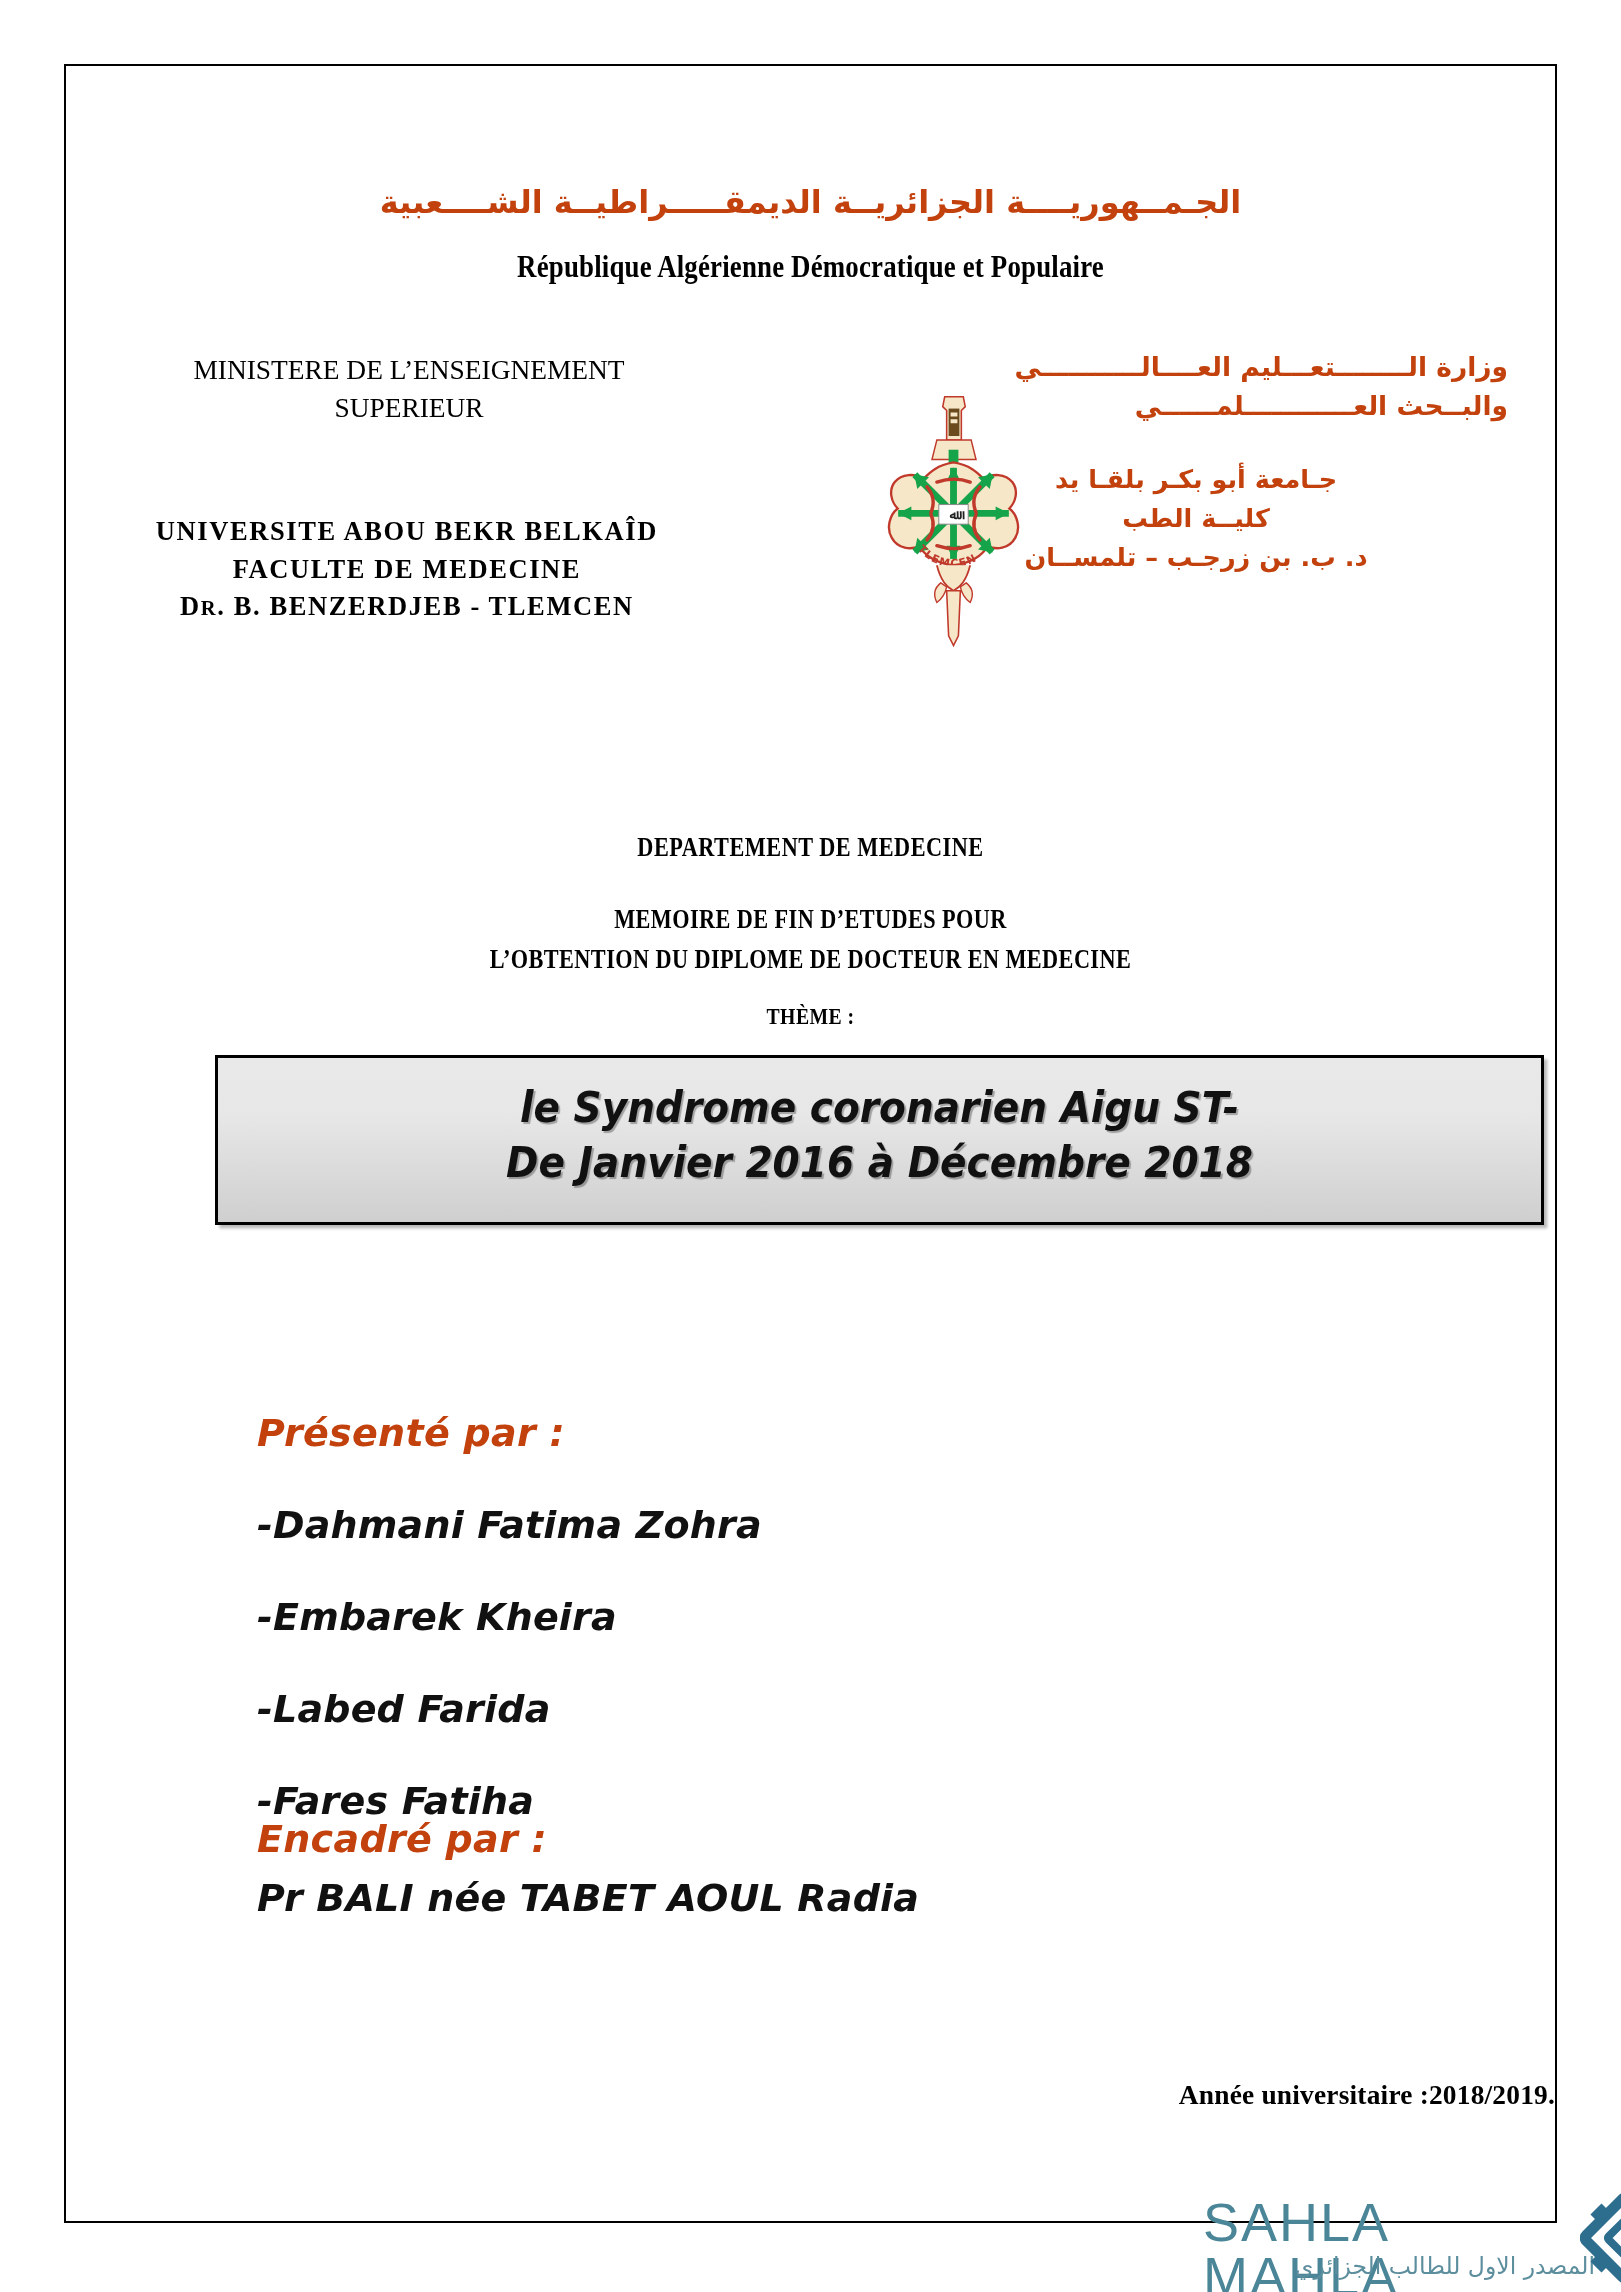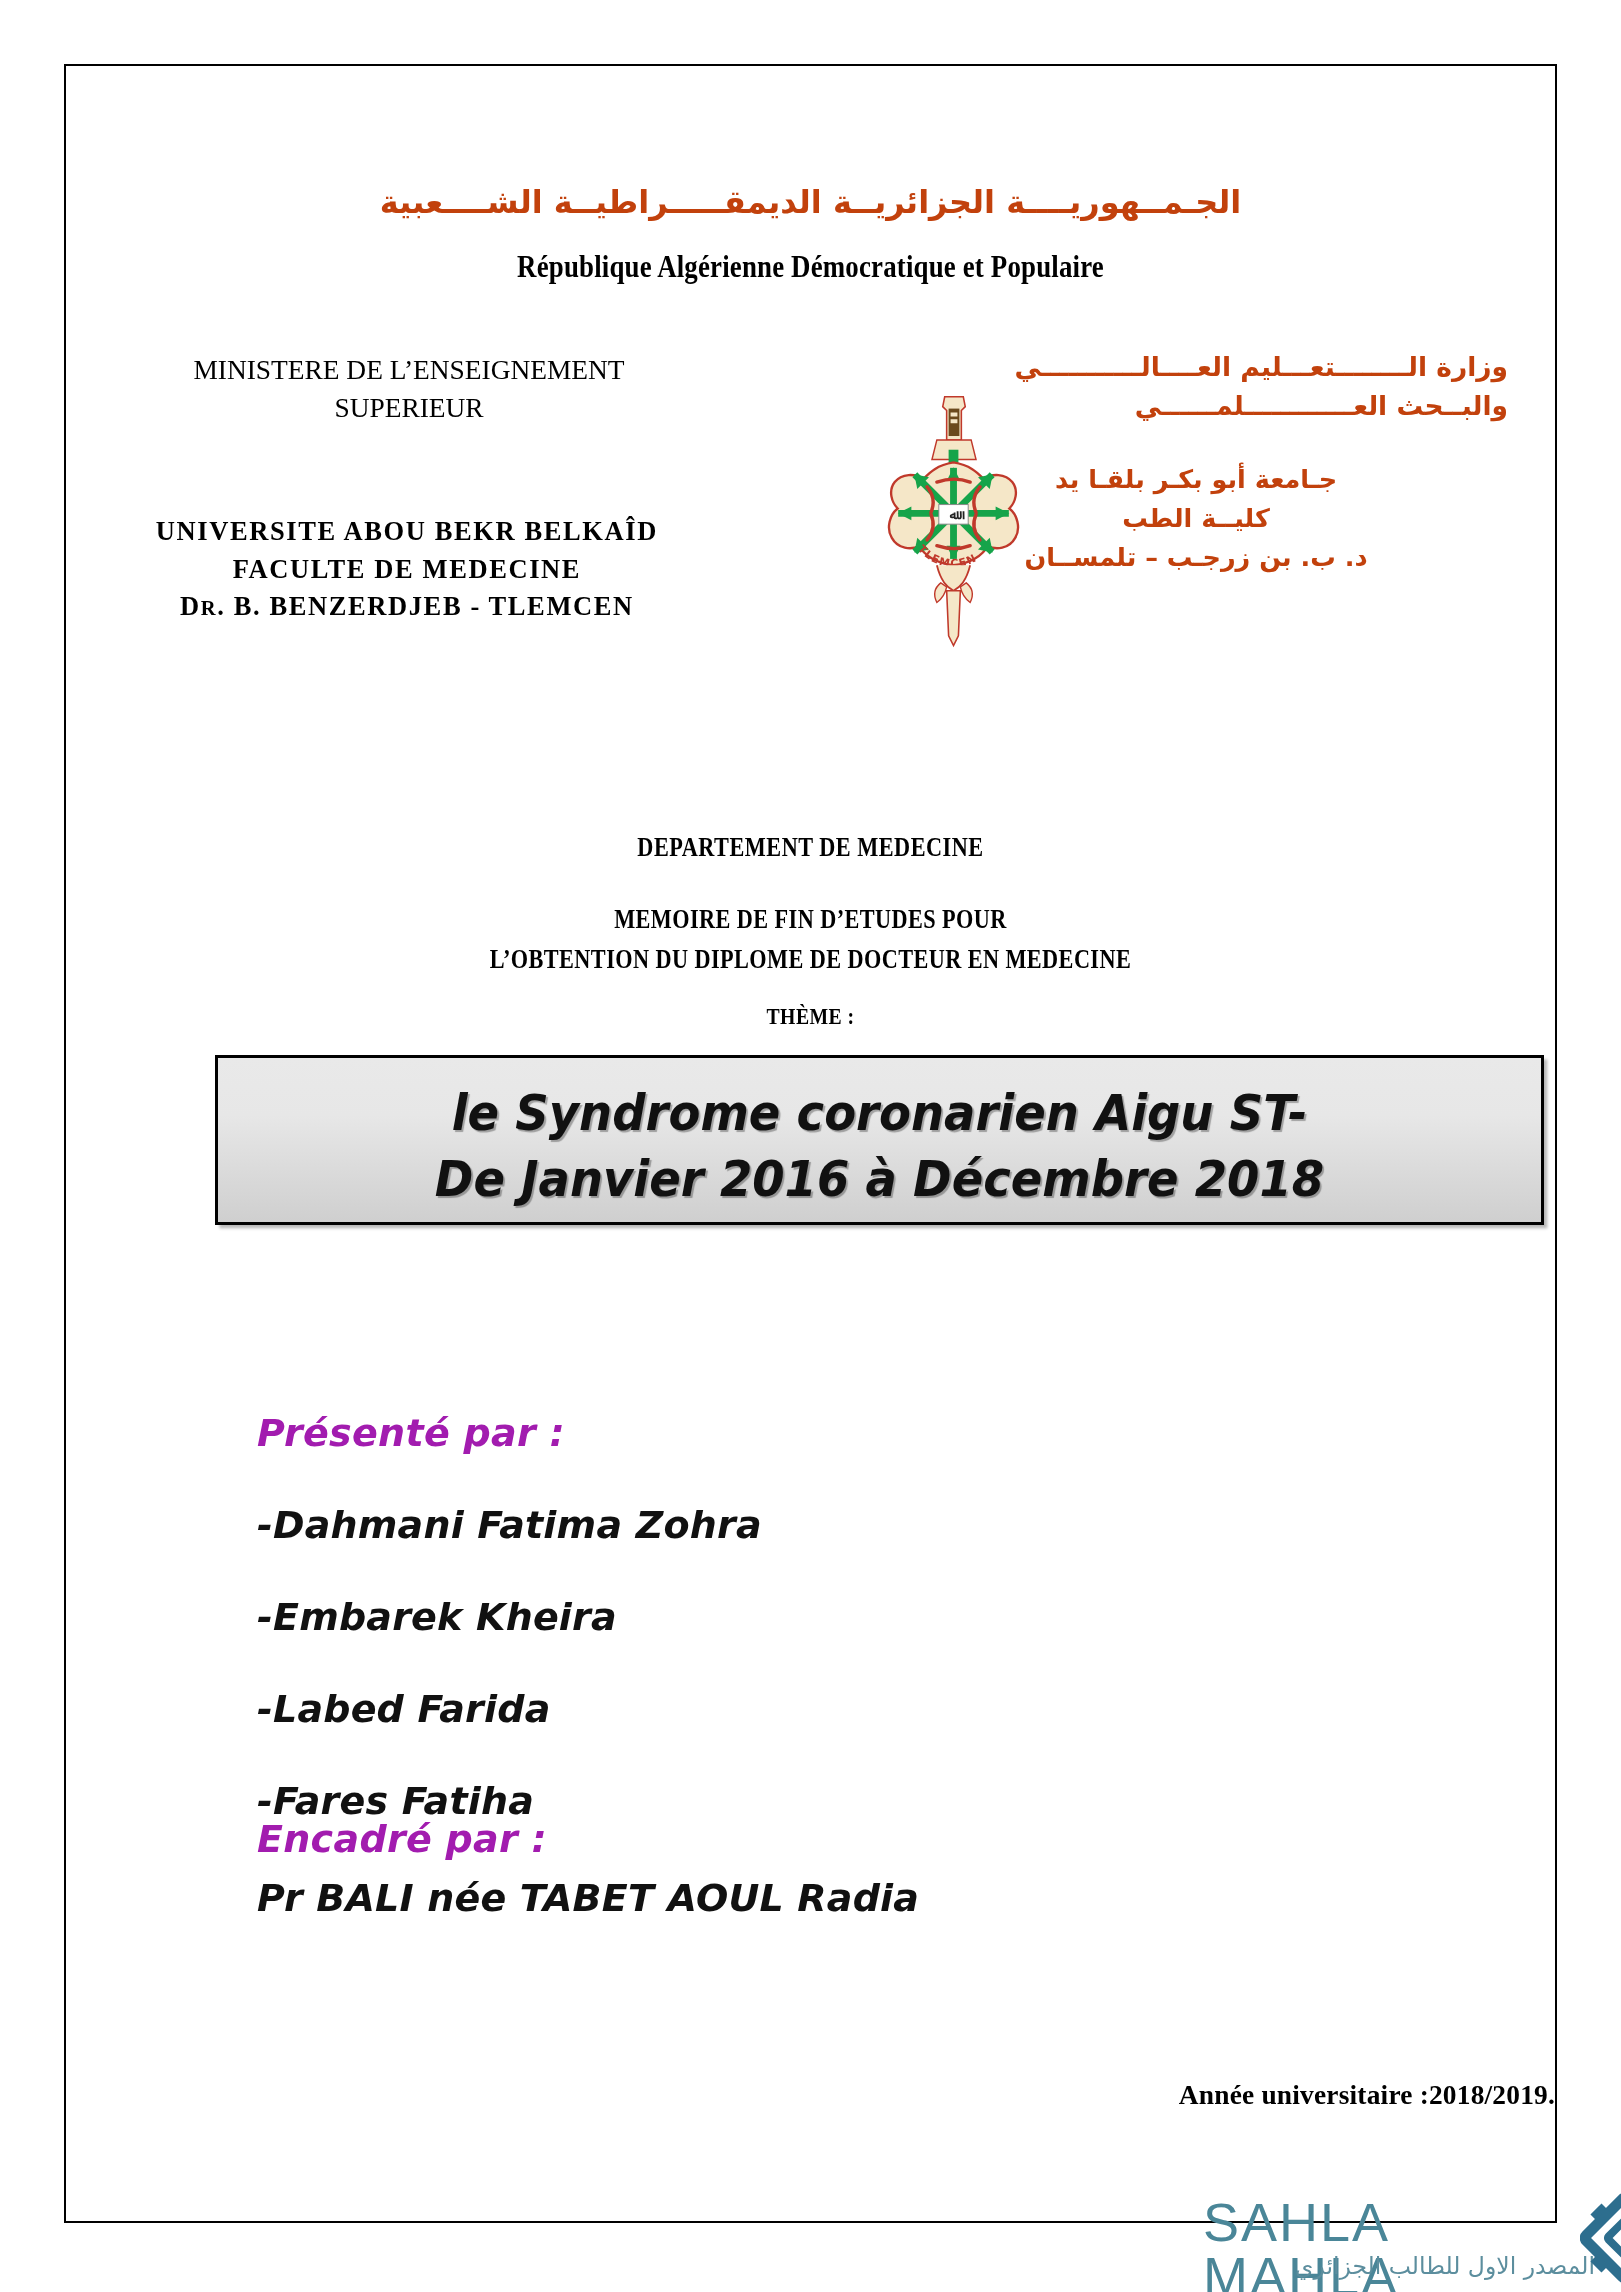--- a/index.html
+++ b/index.html
@@ -161,34 +161,34 @@
     box-shadow: 3.9px 3.9px 2.9px rgba(0,0,0,0.28);
   }
   #theme-inner {
     position: absolute;
     left: 0; right: 0;
     top: 21.6px;
     text-align: center;
     font-family: "DejaVu Sans", "Liberation Sans", sans-serif;
     font-weight: bold;
     font-style: italic;
-    font-size: 50px;
+    font-size: 42px;
     line-height: 1.32;
     color: #111;
     text-shadow: 2px 2px 1px rgba(0,0,0,0.30);
   }
   #theme-inner .tline { display: block; transform: scaleX(0.93); }
 
   
   .sec-heading {
     font-family: "DejaVu Sans", "Liberation Sans", sans-serif;
     font-weight: bold;
     font-style: italic;
     font-size: 38px;
-    color: #a21caf;
+    color: #c2410c;
     letter-spacing: 0.3px;
   }
   .sec-item {
     font-family: "DejaVu Sans", "Liberation Sans", sans-serif;
     font-weight: bold;
     font-style: italic;
     font-size: 38px;
     color: #111111;
     letter-spacing: 0.2px;
   }

